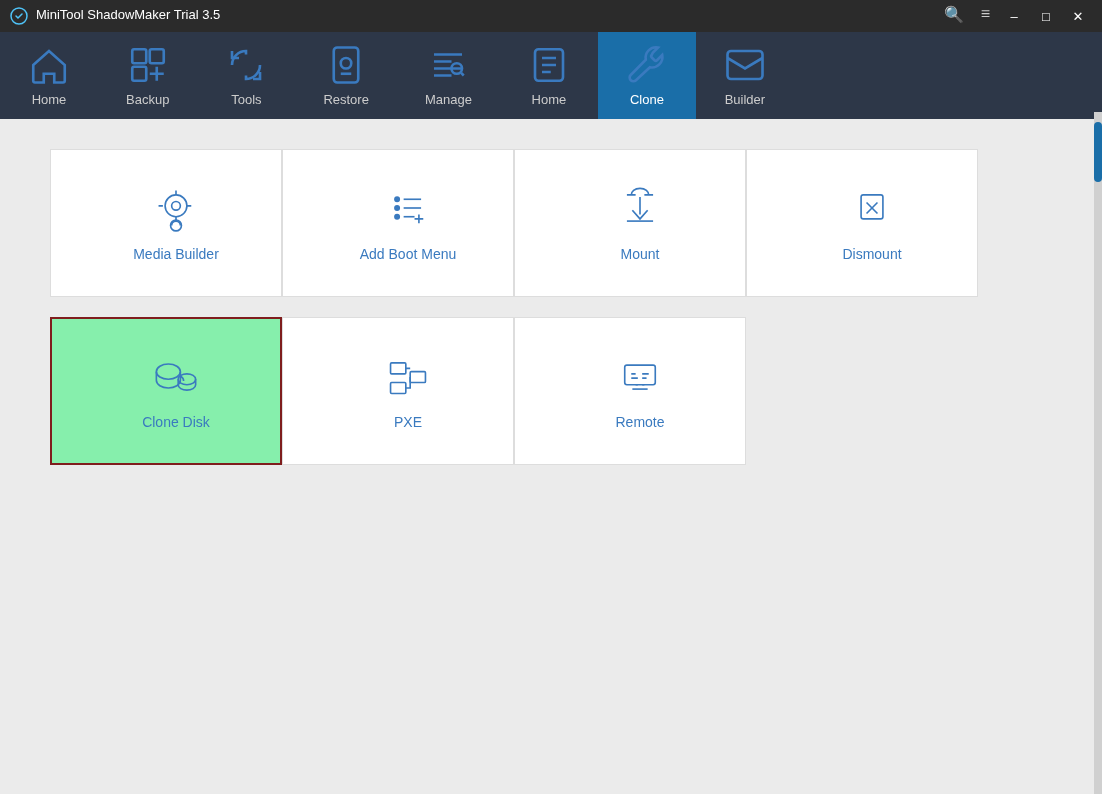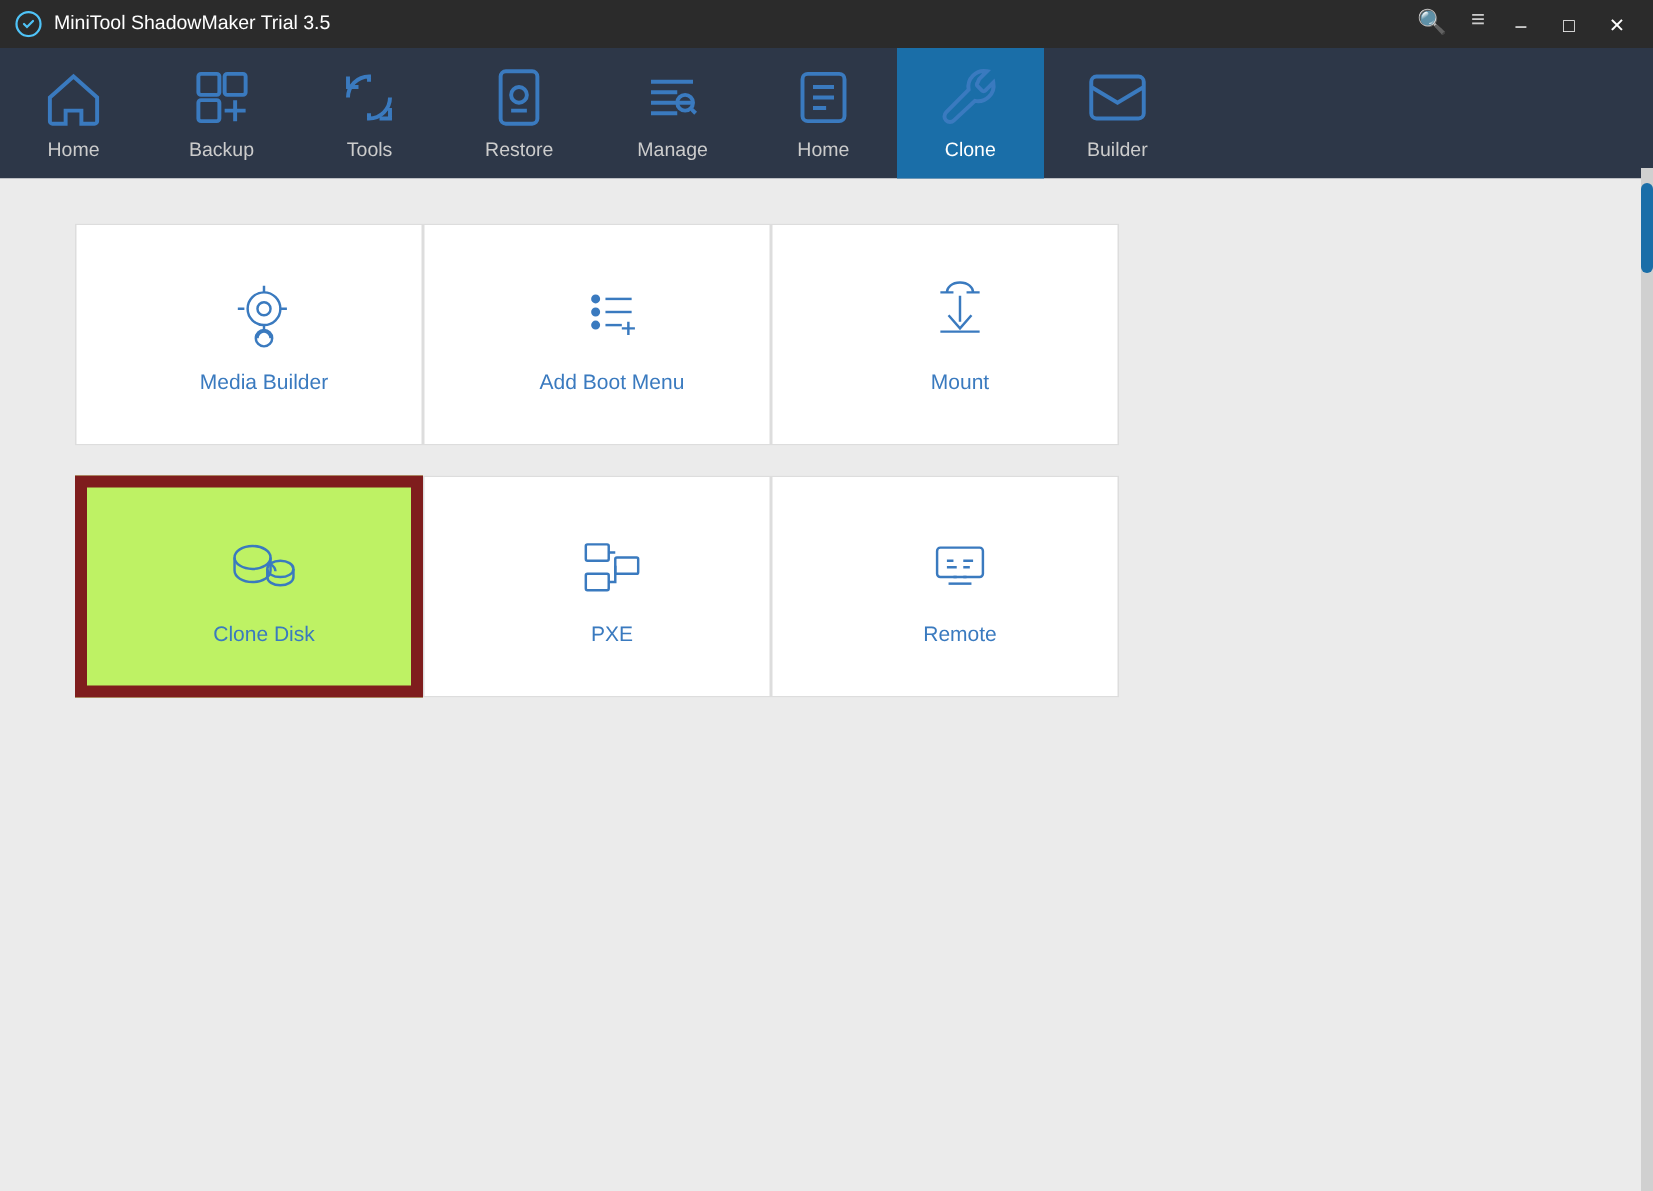--- a/index.html
+++ b/index.html
@@ -104,22 +104,22 @@
       align-items: center;
       justify-content: center;
       cursor: pointer;
       gap: 14px;
       color: #3a7abf;
       font-size: 14px;
       transition: background 0.15s;
       padding-left: 20px;
     }
     .tool-card.selected {
-      border: 8px solid #7f1d1d;
-      background: #bef264;
+      border: 2px solid #7f1d1d;
+      background: #86efac;
     }
 
     
     .scrollbar {
       position: absolute;
       right: 0;
       top: 112px;
       width: 8px;
       height: calc(794px - 112px);
       background: #d0d0d0;
@@ -262,20 +262,27 @@
     <div class="tool-card">
       <svg class="icon-svg" viewBox="0 0 44 44" stroke="#3a7abf" fill="none" stroke-width="1.5" style="width:48px;height:48px;">
         <path d="M10 34h24"></path>
         <path d="M22 12v16M15 24l7 8 7-8"></path>
         <path d="M10 10h8M26 10h8"></path>
         <path d="M14 10c0-3 3-6 8-6s8 3 8 6"></path>
       </svg>
       <span>Mount</span>
     </div>
 
+    <div class="tool-card">
+      <svg class="icon-svg" viewBox="0 0 44 44" stroke="#3a7abf" fill="none" stroke-width="1.5" style="width:48px;height:48px;">
+        <path d="M14 10h16a2 2 0 012 2v18a2 2 0 01-2 2H14a2 2 0 01-2-2V12a2 2 0 012-2z"></path>
+        <path d="M17 17l10 10M27 17L17 27"></path>
+      </svg>
+      <span>Dismount</span>
+    </div>
 
   </div>
 
   <div class="tool-row">
 
     <div class="tool-card selected">
       <svg class="icon-svg" viewBox="0 0 44 44" stroke="#3a7abf" fill="none" stroke-width="1.5" style="width:48px;height:48px;">
         <ellipse cx="15" cy="18" rx="11" ry="7"></ellipse>
         <path d="M4 18v8c0 3.9 4.9 7 11 7s11-3.1 11-7V18"></path>
         <path d="M26 22c1.8 1.2 3 2.8 3 4.5"></path>

